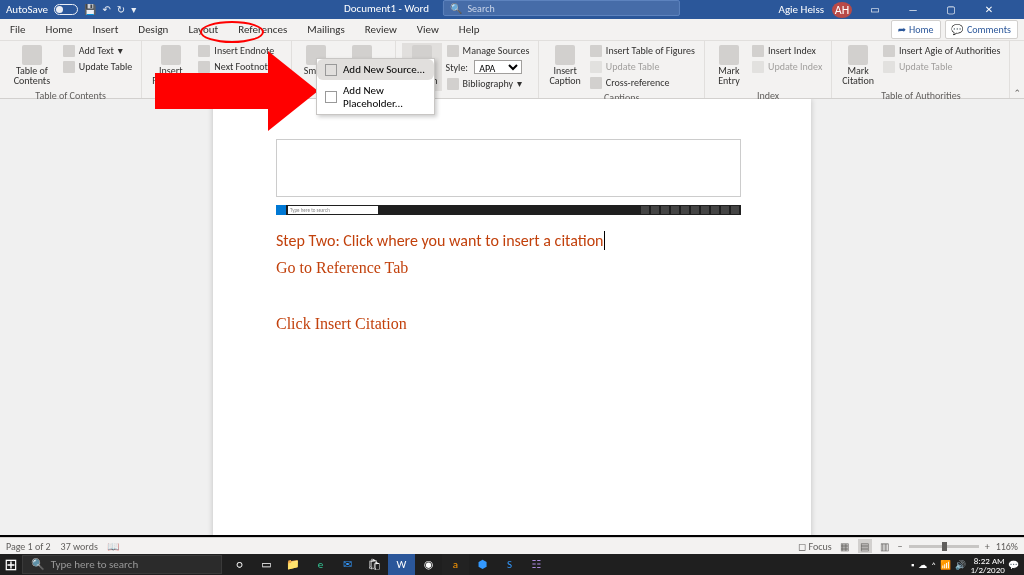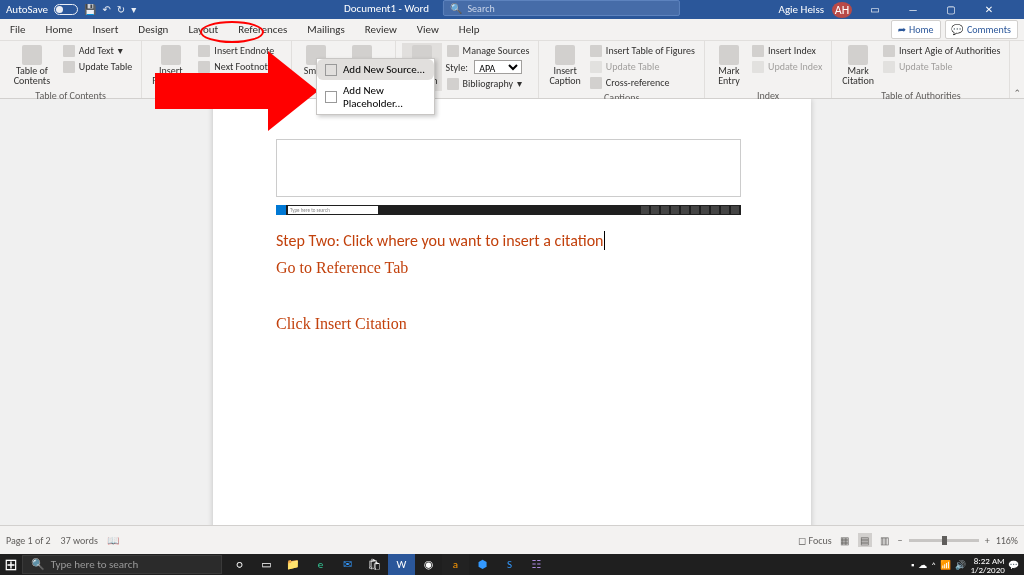--- a/index.html
+++ b/index.html
@@ -47,21 +47,21 @@
 .page{position:absolute;left:213px;top:0;width:598px;height:760px;background:#fff;box-shadow:0 0 6px rgba(0,0,0,.2);}
 .embedded{position:absolute;left:63px;top:40px;width:465px;height:76px;}
 .emb-doc{position:absolute;left:0;top:0;right:0;height:58px;background:#fff;border:1px solid #ccc;}
 .emb-tb{position:absolute;left:0;right:0;bottom:0;height:10px;background:#1f1f1f;display:flex;align-items:center;}
 .emb-start{width:10px;height:10px;background:#0078d4;}
 .emb-search{margin-left:2px;width:90px;height:8px;background:#fff;font-size:5px;color:#888;padding-left:2px;display:flex;align-items:center;}
 .emb-icons{margin-left:auto;display:flex;gap:2px;padding-right:2px;}
 .emb-i{width:8px;height:8px;background:#444;}
 .doc-text{position:absolute;left:63px;font-family:"Times New Roman",serif;font-size:16px;color:#c2410c;text-align:right;}
 .cursor{border-right:1px solid #000;padding-right:0;}
-.statusbar-word{position:absolute;left:0;right:0;bottom:21px;height:29px;background:#f3f2f1;border-top:1px solid #d2d0ce;display:flex;align-items:center;font-size:10px;color:#605e5c;padding:0 6px;}
+.statusbar-word{position:absolute;left:0;right:0;bottom:21px;height:17px;background:#f3f2f1;border-top:1px solid #d2d0ce;display:flex;align-items:center;font-size:10px;color:#605e5c;padding:0 6px;}
 .sb-left{display:flex;gap:10px;align-items:center;}
 .sb-right{margin-left:auto;display:flex;align-items:center;gap:6px;}
 .sb-icn{width:14px;height:14px;display:flex;align-items:center;justify-content:center;}
 .zoom-slider{width:70px;height:3px;background:#c8c6c4;position:relative;}
 .zoom-slider::after{content:"";position:absolute;left:48%;top:-3px;width:5px;height:9px;background:#605e5c;}
 .taskbar{position:absolute;left:0;right:0;bottom:0;height:21px;background:#1f1f1f;display:flex;align-items:center;}
 .start{width:22px;height:21px;display:flex;align-items:center;justify-content:center;color:#fff;}
 .win-search{width:200px;height:19px;background:#2b2b2b;color:#999;display:flex;align-items:center;padding:0 8px;font-size:11px;gap:6px;border:1px solid #3a3a3a;}
 .task-icons{display:flex;align-items:center;gap:0;margin-left:4px;}
 .ti{width:27px;height:21px;display:flex;align-items:center;justify-content:center;color:#fff;font-size:11px;}

